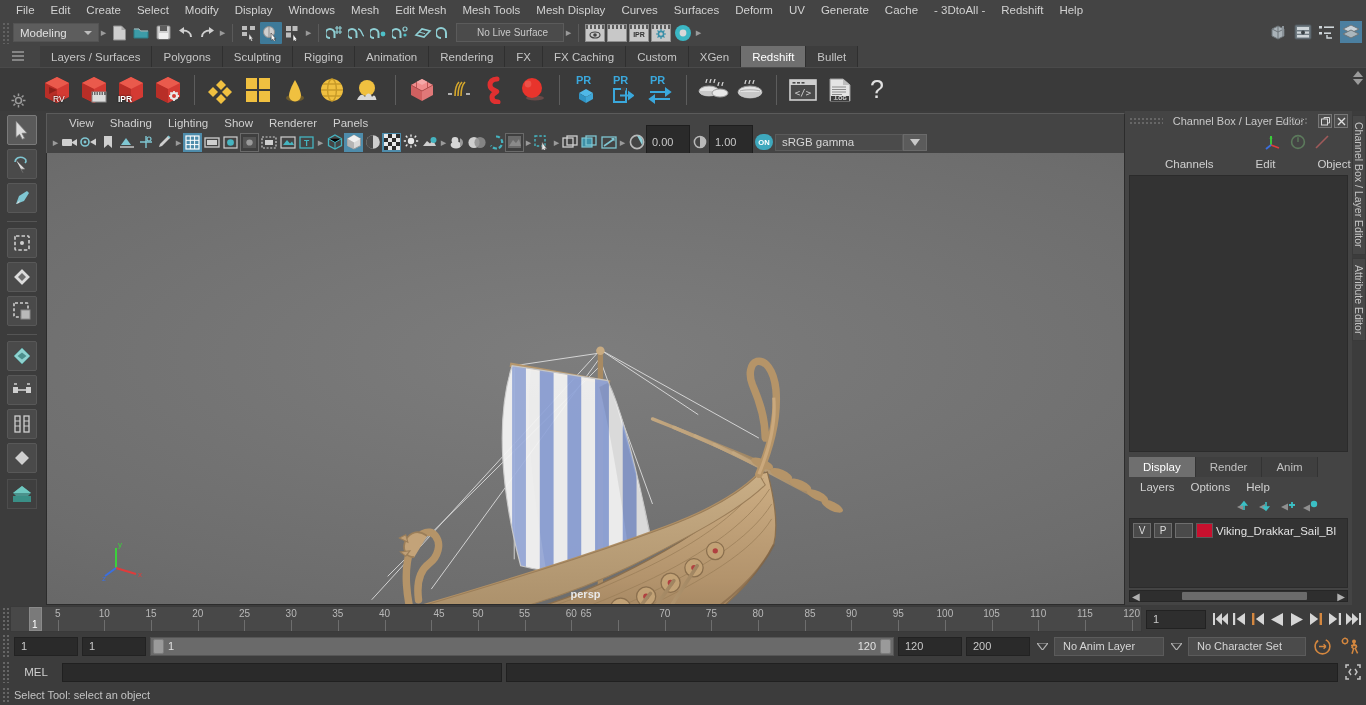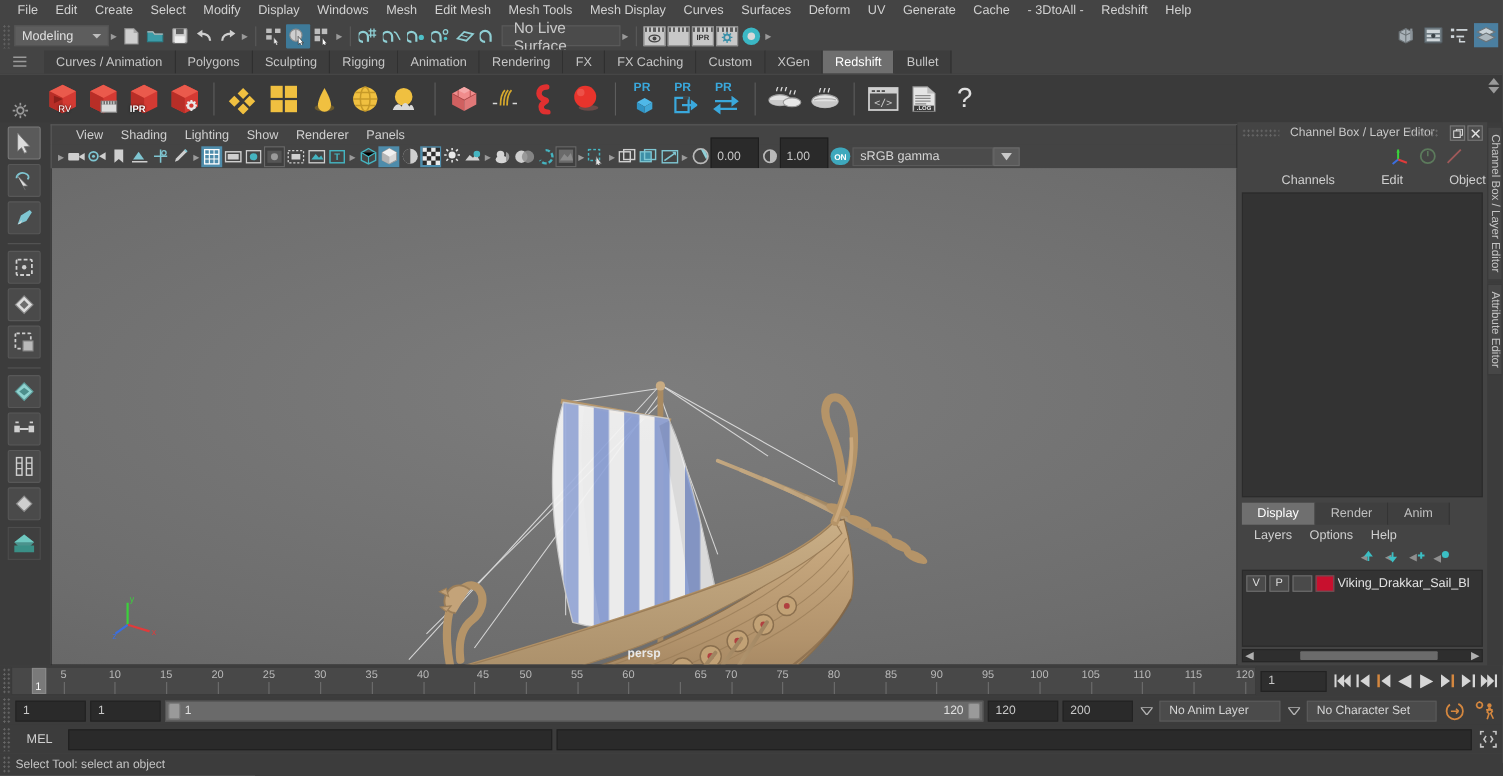--- a/index.html
+++ b/index.html
@@ -19,21 +19,21 @@
 
   
   .statusline { height:25px; background:#444444; display:flex; align-items:center; flex:0 0 25px; padding-left:2px; position:relative; }
   .gripdots { width:8px; height:22px; background-image:radial-gradient(#666 0.8px, transparent 0.9px); background-size:4px 4px; opacity:.85; margin-right:3px; flex:0 0 8px; }
   .menumode { width:86px; height:19px; background:#5d5d5d; border:1px solid #535353; display:flex; align-items:center; justify-content:space-between; padding:0 2px 0 6px; color:#e0e0e0; font-size:11.5px; }
   .menumode .arw { width:0;height:0;border-left:4px solid transparent;border-right:4px solid transparent;border-top:4px solid #bdbdbd; margin-right:4px;}
   .sep { width:1px; height:18px; background:#5a5a5a; margin:0 5px; flex:0 0 1px; }
   .collapser { width:9px; height:20px; display:flex; align-items:center; justify-content:center; color:#9a9a9a; font-size:11px; flex:0 0 9px;}
   .sbtn { width:22px; height:22px; display:flex; align-items:center; justify-content:center; position:relative; flex:0 0 22px;}
   .sbtn.on { background:#3e7a99; border-radius:1px; }
-  .livefield { width:108px; height:19px; background:#4b4b4b; border:1px solid #5b5b5b; color:#c9c9c9; font-size:14px; display:flex; align-items:center; padding-left:10px; }
+  .livefield { width:108px; height:19px; background:#4b4b4b; border:1px solid #5b5b5b; color:#c9c9c9; font-size:10px; display:flex; align-items:center; padding-left:20px; }
   .rbtn { width:20px; height:18px; background:#c8c8c8; border:1px solid #8e8e8e; display:flex;align-items:center;justify-content:center; color:#333; font-size:7px; font-weight:bold; position:relative; flex:0 0 20px;}
   .rbtn .filmtop { position:absolute; top:0; left:0; right:0; height:4px;
      background:repeating-linear-gradient(to right,#5a5a5a 0 2px,#c8c8c8 2px 4px); }
   .statusline .right { position:absolute; right:4px; top:1px; display:flex; gap:2px; }
   .rightbtn { width:22px; height:22px; display:flex;align-items:center;justify-content:center; }
   .rightbtn.on { background:#4b7fa0; }
 
   
   .shelfbar { background:#444444; flex:0 0 22px; height:22px; display:flex; align-items:flex-end; padding-left:40px; position:relative;}
   .shelfgear { position:absolute; left:8px; top:2px; width:20px; height:18px; display:flex;align-items:center;justify-content:center;}
@@ -350,21 +350,21 @@
       </div>
     </div>
   </div>
 
   <div class="shelfbar">
     <div class="shelfgear">
       <svg width="14" height="12" viewBox="0 0 14 12">
           <path d="M1 2h12M1 6h12M1 10h12" stroke="#9a9a9a" stroke-width="1.4"></path>
         </svg>
     </div>
-    <div class="shtab">Curves / Animation</div>
+    <div class="shtab">Layers / Surfaces</div>
     <div class="shtab">Polygons</div>
     <div class="shtab">Sculpting</div>
     <div class="shtab">Rigging</div>
     <div class="shtab">Animation</div>
     <div class="shtab">Rendering</div>
     <div class="shtab">FX</div>
     <div class="shtab">FX Caching</div>
     <div class="shtab">Custom</div>
     <div class="shtab">XGen</div>
     <div class="shtab active">Redshift</div>
@@ -1157,21 +1157,21 @@
         <div class="ticklabel" style="left: 373.554px;">40</div>
         <div class="tick" style="left: 420.248px;"></div>
         <div class="ticklabel" style="left: 428px;">45</div>
         <div class="tick" style="left: 466.942px;"></div>
         <div class="ticklabel" style="left: 466.942px;">50</div>
         <div class="tick" style="left: 513.636px;"></div>
         <div class="ticklabel" style="left: 513.636px;">55</div>
         <div class="tick" style="left: 560.331px;"></div>
         <div class="ticklabel" style="left: 560.331px;">60</div>
         <div class="tick" style="left: 607.025px;"></div>
-        <div class="ticklabel" style="left: 626px;">65</div>
+        <div class="ticklabel" style="left: 575px;">65</div>
         <div class="tick" style="left: 653.719px;"></div>
         <div class="ticklabel" style="left: 653.719px;">70</div>
         <div class="tick" style="left: 700.413px;"></div>
         <div class="ticklabel" style="left: 700.413px;">75</div>
         <div class="tick" style="left: 747.107px;"></div>
         <div class="ticklabel" style="left: 747.107px;">80</div>
         <div class="tick" style="left: 793.802px;"></div>
         <div class="ticklabel" style="left: 799px;">85</div>
         <div class="tick" style="left: 840.496px;"></div>
         <div class="ticklabel" style="left: 840.496px;">90</div>

